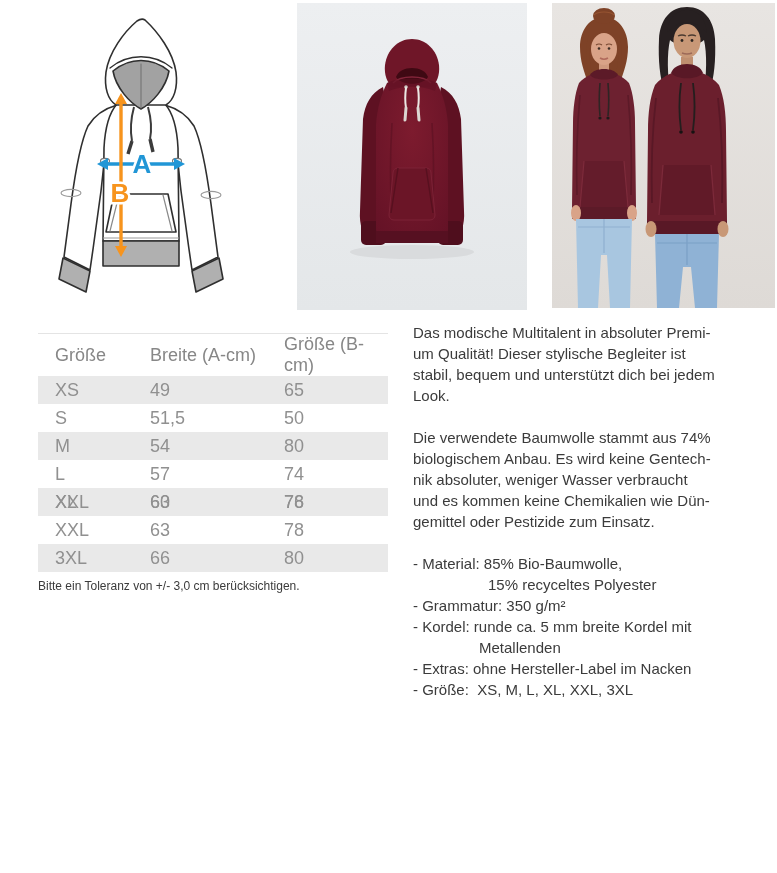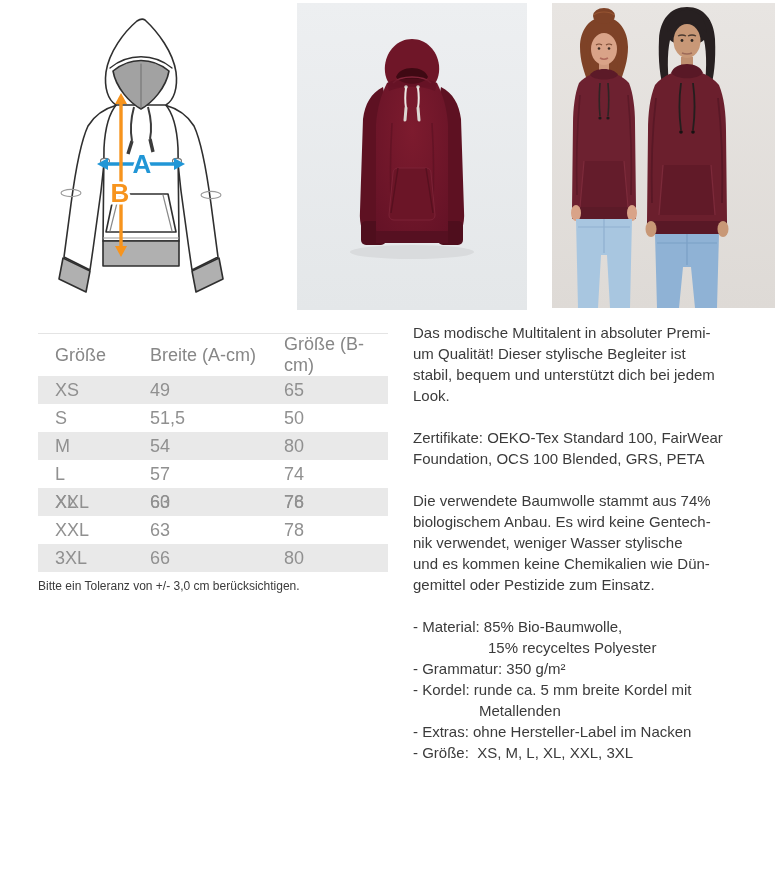--- a/index.html
+++ b/index.html
@@ -238,27 +238,23 @@
   <div class="tolerance">Bitte ein Toleranz von +/- 3,0 cm berücksichtigen.</div>
 
   <div class="desc">
     <div class="para">
         <div class="line">Das modische Multitalent in absoluter Premi-</div>
         <div class="line">um Qualität! Dieser stylische Begleiter ist</div>
         <div class="line">stabil, bequem und unterstützt dich bei jedem</div>
         <div class="line">Look.</div>
       </div>
     <div class="para">
-        <div class="line">Zertifikate: OEKO-Tex Standard 100, FairWear</div>
-        <div class="line">Foundation, OCS 100 Blended, GRS, PETA</div>
-      </div>
-    <div class="para">
         <div class="line">Die verwendete Baumwolle stammt aus 74%</div>
         <div class="line">biologischem Anbau. Es wird keine Gentech-</div>
-        <div class="line">nik verwendet, weniger Wasser stylische</div>
+        <div class="line">nik absoluter, weniger Wasser verbraucht</div>
         <div class="line">und es kommen keine Chemikalien wie Dün-</div>
         <div class="line">gemittel oder Pestizide zum Einsatz.</div>
       </div>
     <div class="para">
         <div class="line">- Material: 85% Bio-Baumwolle,</div>
         <div class="line" style="padding-left: 75px;">15% recyceltes Polyester</div>
         <div class="line">- Grammatur: 350 g/m²</div>
         <div class="line">- Kordel: runde ca. 5 mm breite Kordel mit</div>
         <div class="line" style="padding-left: 66px;">Metallenden</div>
         <div class="line">- Extras: ohne Hersteller-Label im Nacken</div>

